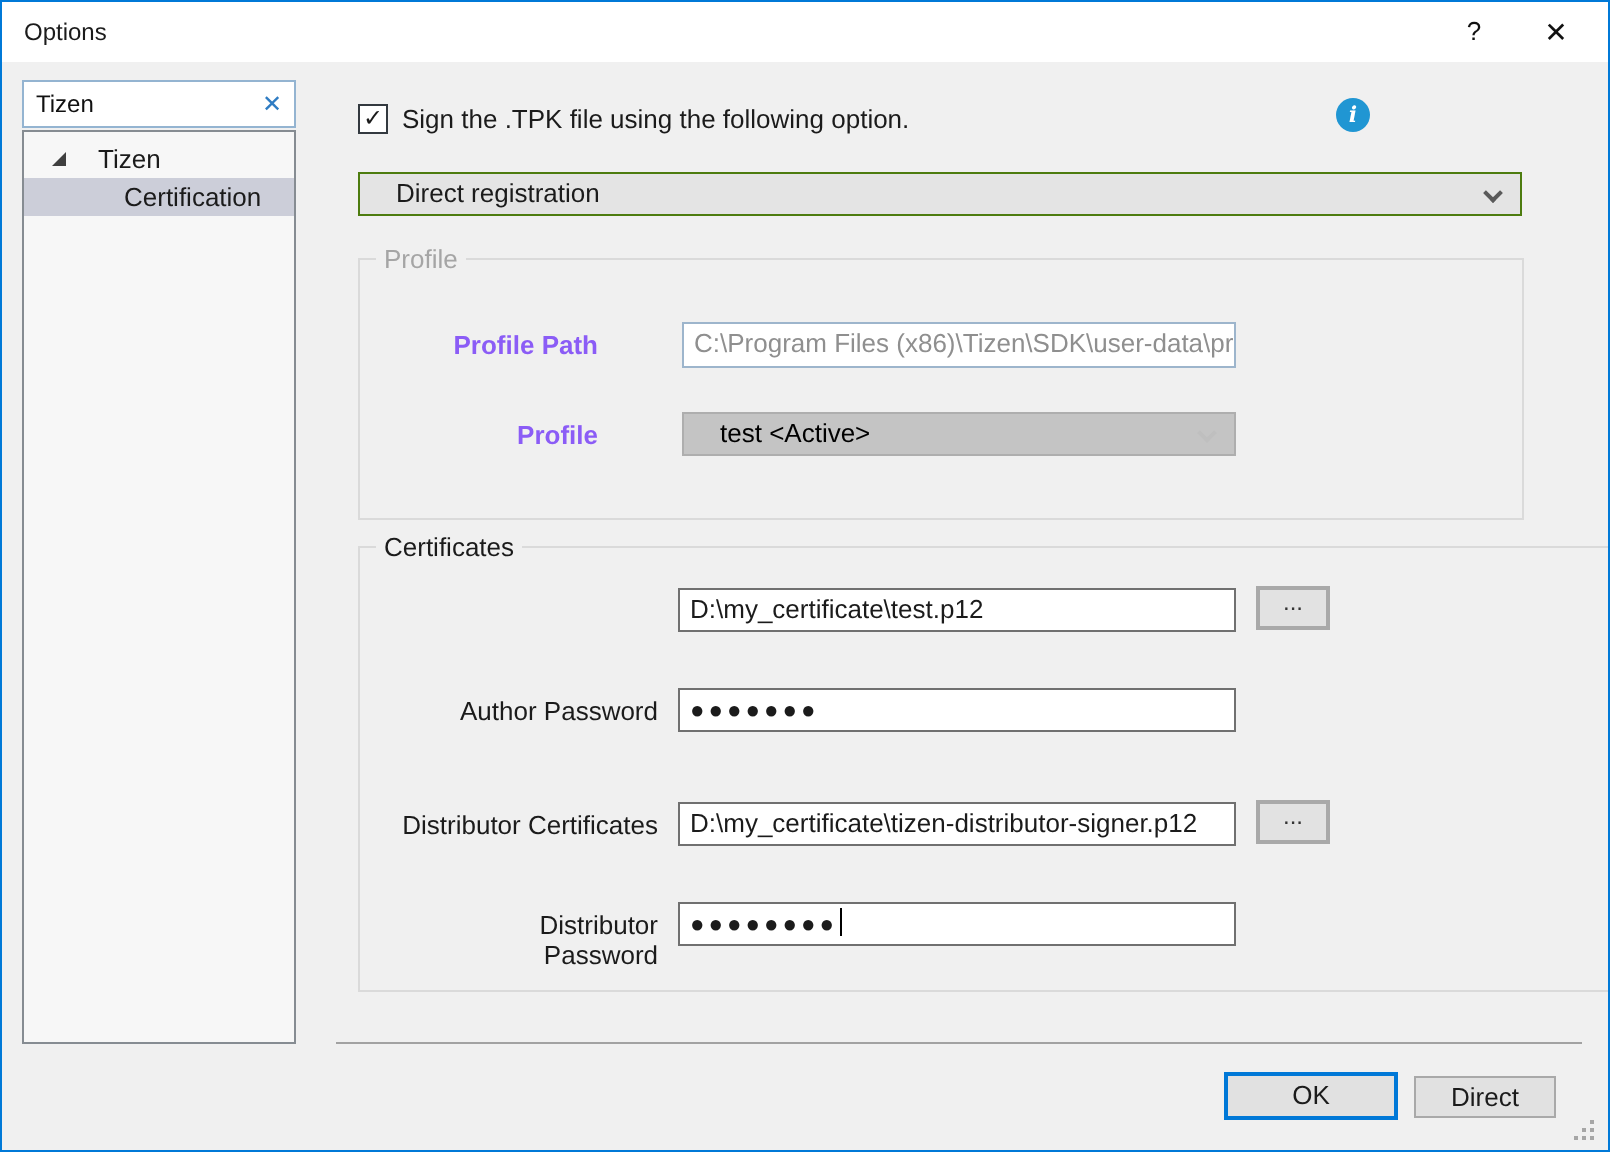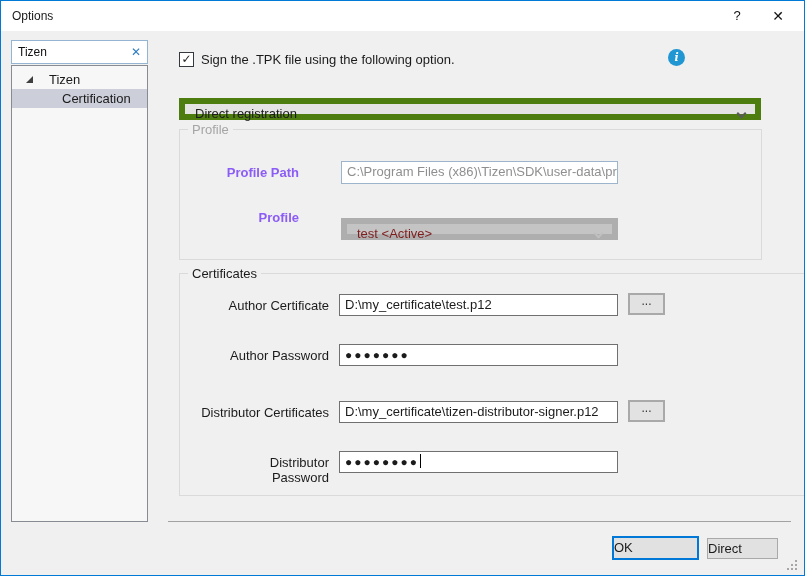--- a/index.html
+++ b/index.html
@@ -35,26 +35,26 @@
 
   
   .chk { position:absolute; left:178px; top:51px; width:15px; height:15px;
     border:1px solid #33393f; background:#fff; text-align:center; line-height:13px; font-size:12px; color:#1b1b1b; }
   .chk-label { position:absolute; left:200px; top:51px; font-size:13px; }
   .info-icon { position:absolute; left:667px; top:48px; width:17px; height:17px; border-radius:50%;
     background:#2096d3; color:#fff; text-align:center; line-height:17px; font-size:11px; font-weight:bold;
     font-family:"DejaVu Serif",serif; font-style:italic; }
 
   
-  .combo { position:absolute; border:6px solid #4d7c0f; background:#e4e4e4; padding-left:10px;margin-top:12px; }
+  .combo { position:absolute; border:1px solid #4d7c0f; background:#e4e4e4; padding-left:18px; }
   .combo-main { left:178px; top:85px; width:582px; height:22px; line-height:20px; }
   .chev { position:absolute; right:10px; top:6px; width:7px; height:7px;
     border-right:2px solid #5a5a5a; border-bottom:2px solid #5a5a5a; transform:rotate(45deg); }
   .combo-profile { left:340px; top:205px; width:277px; height:22px; line-height:20px;
-    background:#c4c4c4; border-color:#aeaeae; color:#7f1d1d; }
+    background:#c4c4c4; border-color:#aeaeae; color:#000000; }
   .combo-profile .chev { border-color:#bfbfbf; }
 
   
   .group { position:absolute; border:1px solid #dadada; }
   .group-profile { left:178px; top:128px; width:583px; height:131px; }
   .group-certs { left:178px; top:272px; width:632px; height:223px; }
   .legend { position:absolute; top:-8px; left:8px; background:#f0f0f0; padding:0 4px; font-size:13px; }
   .legend-dim { color:#a5a5a5; }
 
   .flabel { position:absolute; width:150px; text-align:right; font-size:13px; }
@@ -64,21 +64,21 @@
     font-size:13px; line-height:20px; white-space:nowrap; overflow:hidden; }
   .textbox-dim { border-color:#9db5cc; color:#8f8f8f; }
   .pwd { letter-spacing:2px; font-size:12px; }
   .caret { display:inline-block; width:1px; height:14px; background:#000; vertical-align:-2px; margin-left:1px; }
 
   .browse-btn { position:absolute; width:37px; height:22px; background:#e2e2e2; border:2px solid #a9a9a9;
     text-align:center; line-height:12px; font-size:12px; color:#333; }
 
   
   .separator { position:absolute; left:167px; top:520px; width:623px; height:1px; background:#a2a2a2; }
-  .btn { position:absolute; background:#e1e1e1; font-size:13px; color:#1b1b1b; }
+  .btn { position:absolute; background:#e1e1e1; text-align:center; font-size:13px; color:#1b1b1b; }
   .btn-ok { left:611px; top:535px; width:87px; height:24px; border:2px solid #0078d7; line-height:20px; }
   .btn-cancel { left:706px; top:537px; width:71px; height:21px; border:1px solid #a9a9a9; line-height:19px; }
 
   .resize-grip { position:absolute; left:786px; top:559px; width:12px; height:12px; }
   .resize-grip i { position:absolute; width:2px; height:2px; background:#a6a6a6; }
   .g1{left:8px;top:0;} .g2{left:8px;top:4px;} .g3{left:4px;top:4px;}
   .g4{left:8px;top:8px;} .g5{left:4px;top:8px;} .g6{left:0;top:8px;}
 </style>
 </head>
 <body>
@@ -127,21 +127,20 @@
   <div class="flabel flabel-dim" style="left:148px; top:209px;">Profile</div>
   <div class="combo combo-profile">
     <span>test &lt;Active&gt;</span>
     <span class="chev"></span>
   </div>
 
   <div class="group group-certs">
     <span class="legend">Certificates</span>
   </div>
 
-  <div class="flabel" style="left:178px; top:297px;">Author Certificate</div>
   <div class="textbox" style="left:338px; top:293px; width:279px; height:22px;">
     <span>D:\my_certificate\test.p12</span>
   </div>
   <div class="browse-btn" style="left:627px; top:292px;">...</div>
 
   <div class="flabel" style="left:178px; top:347px;">Author Password</div>
   <div class="textbox" style="left:338px; top:343px; width:279px; height:22px;">
     <span class="pwd">●●●●●●●</span>
   </div>
 

